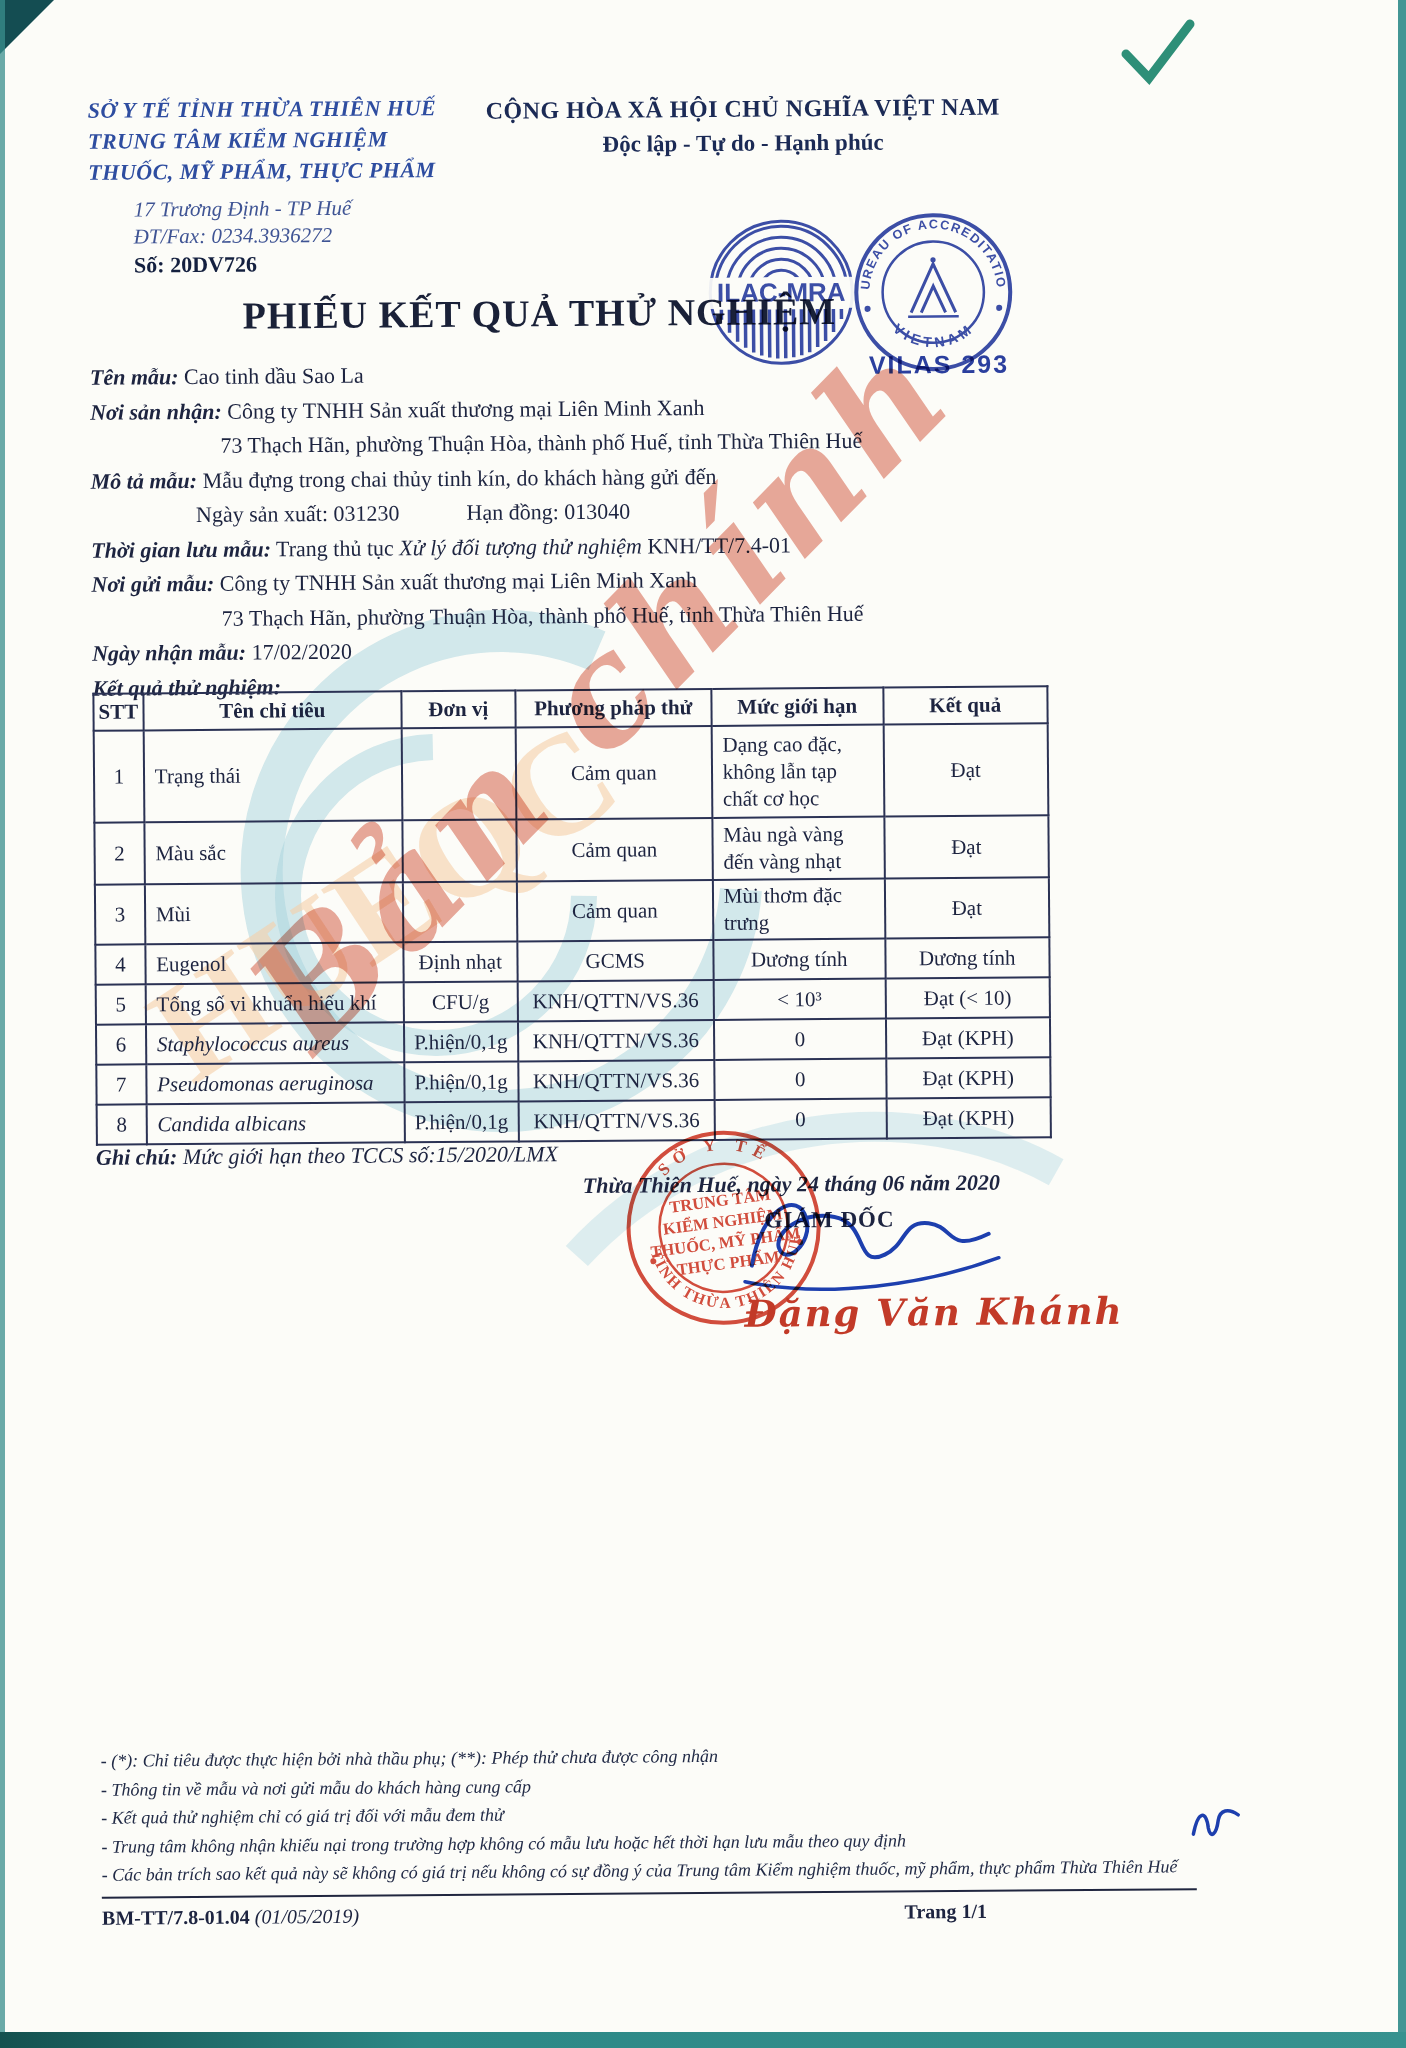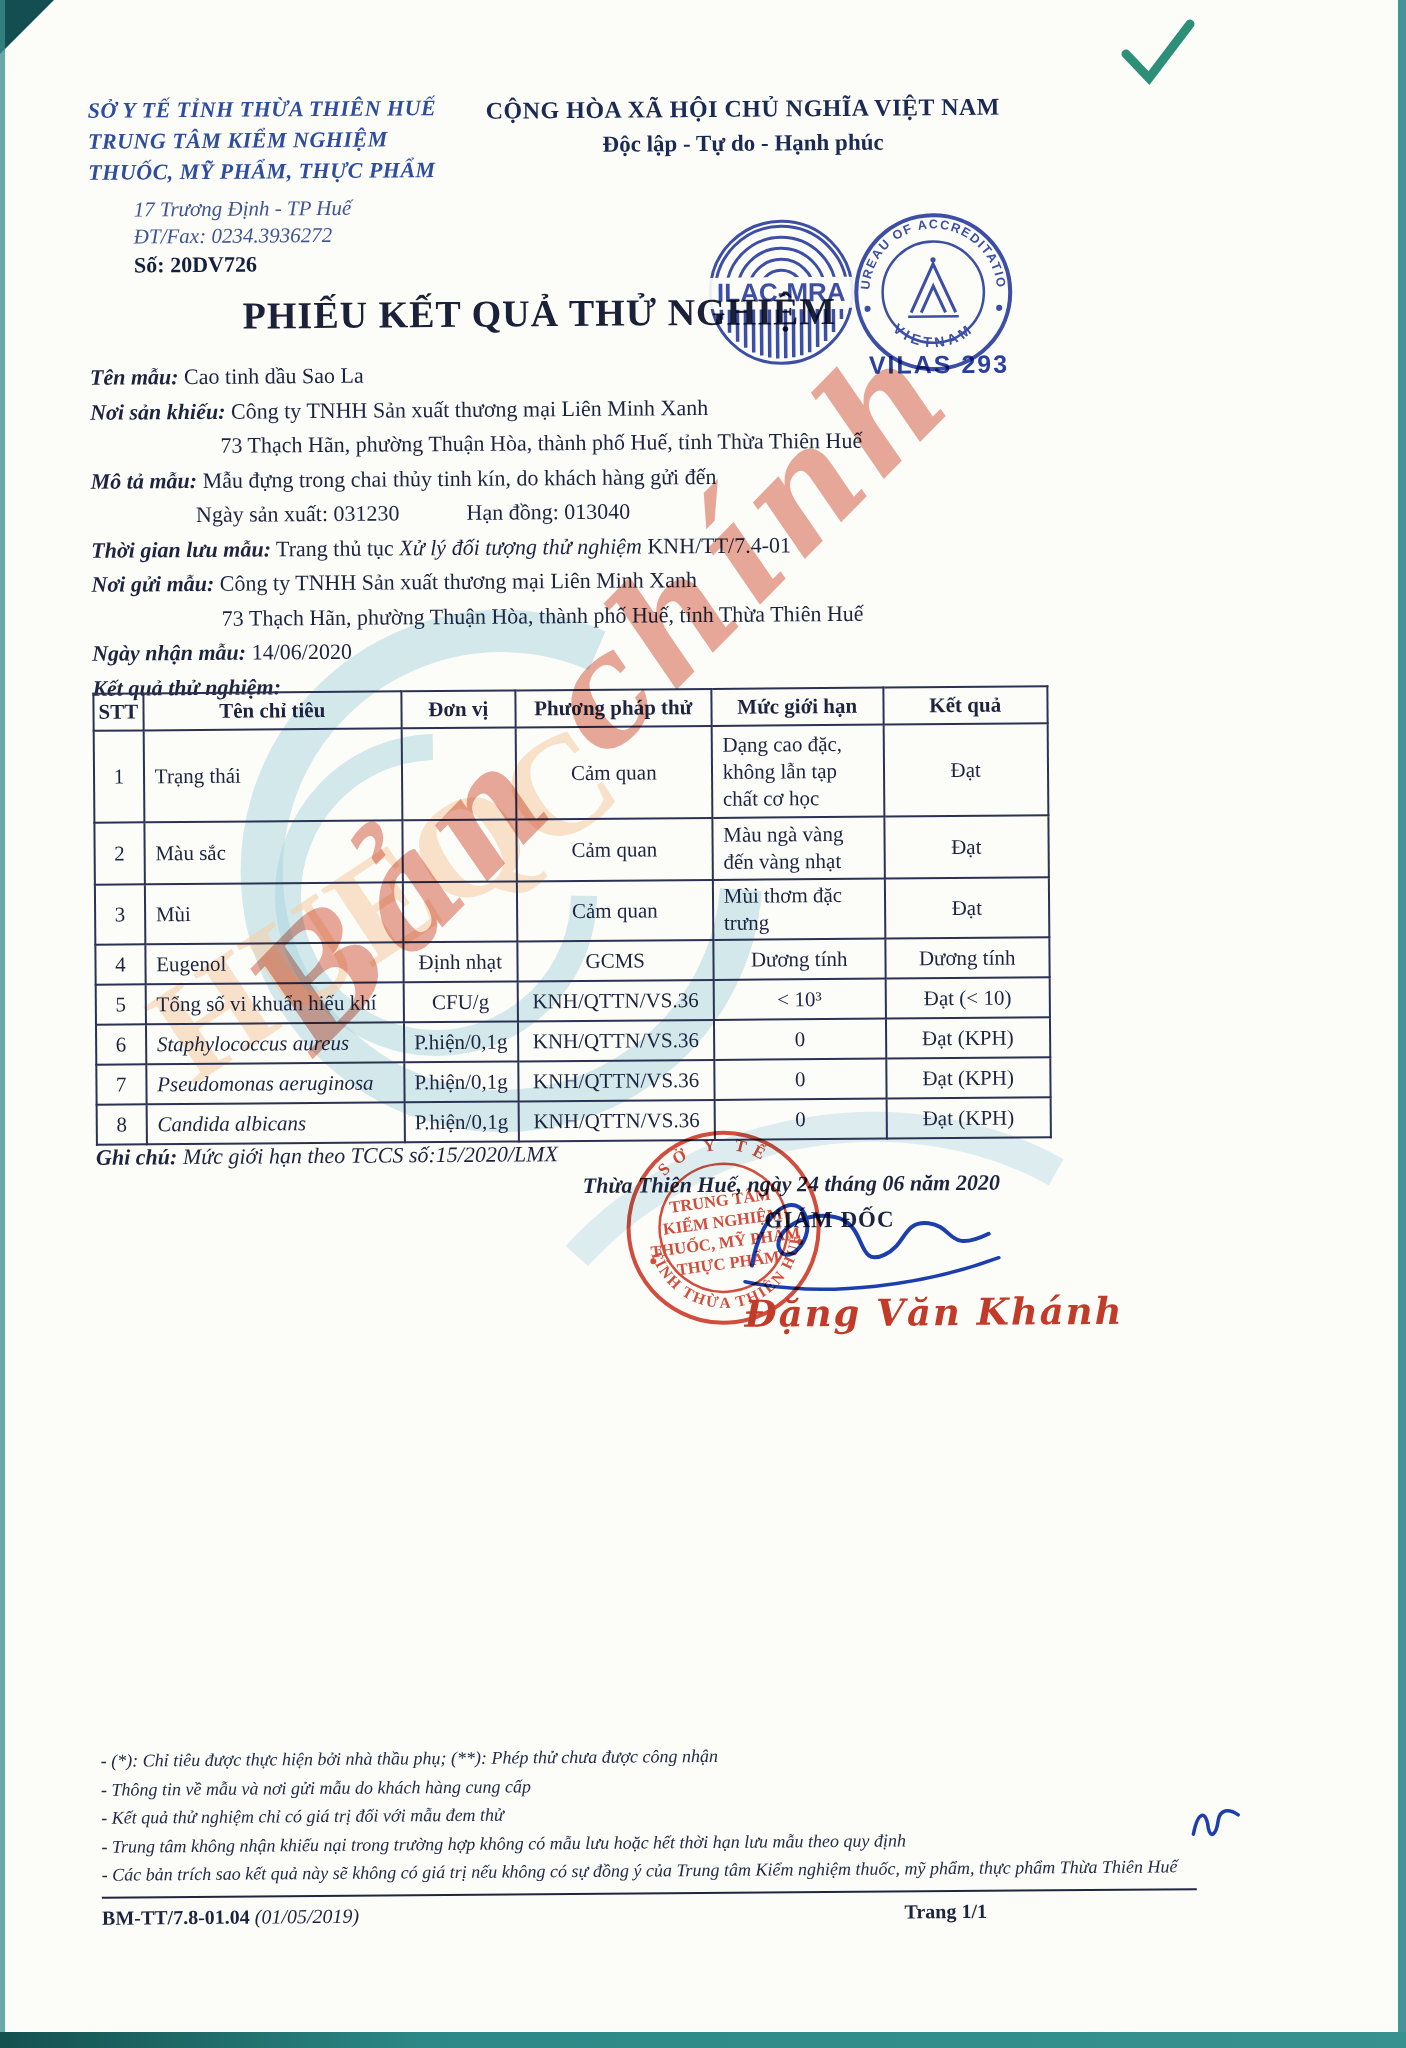--- a/index.html
+++ b/index.html
@@ -187,21 +187,21 @@
     <div class="vilas">VILAS 293</div>
 
     <div class="title">PHIẾU KẾT QUẢ THỬ NGHIỆM</div>
 
     <div class="fields">
       <div>
         <span class="flabel">Tên mẫu:</span>
         <span>Cao tinh dầu Sao La</span>
       </div>
       <div>
-        <span class="flabel">Nơi sản khiếu:</span>
+        <span class="flabel">Nơi sản nhận:</span>
         <span>Công ty TNHH Sản xuất thương mại Liên Minh Xanh</span>
       </div>
       <div class="findent">73 Thạch Hãn, phường Thuận Hòa, thành phố Huế, tỉnh Thừa Thiên Huế</div>
       <div>
         <span class="flabel">Mô tả mẫu:</span>
         <span>Mẫu đựng trong chai thủy tinh kín, do khách hàng gửi đến</span>
       </div>
       <div class="findent2">
         <span>Ngày sản xuất:</span>
         <span>031230</span>
@@ -215,21 +215,21 @@
         <span class="fitalic">Xử lý đối tượng thử nghiệm</span>
         <span>KNH/TT/7.4-01</span>
       </div>
       <div>
         <span class="flabel">Nơi gửi mẫu:</span>
         <span>Công ty TNHH Sản xuất thương mại Liên Minh Xanh</span>
       </div>
       <div class="findent">73 Thạch Hãn, phường Thuận Hòa, thành phố Huế, tỉnh Thừa Thiên Huế</div>
       <div>
         <span class="flabel">Ngày nhận mẫu:</span>
-        <span>14/06/2020</span>
+        <span>17/02/2020</span>
       </div>
       <div>
         <span class="flabel">Kết quả thử nghiệm:</span>
       </div>
     </div>
 
     <table class="results">
       <colgroup>
         <col style="width:44px">
           <col style="width:258px">

